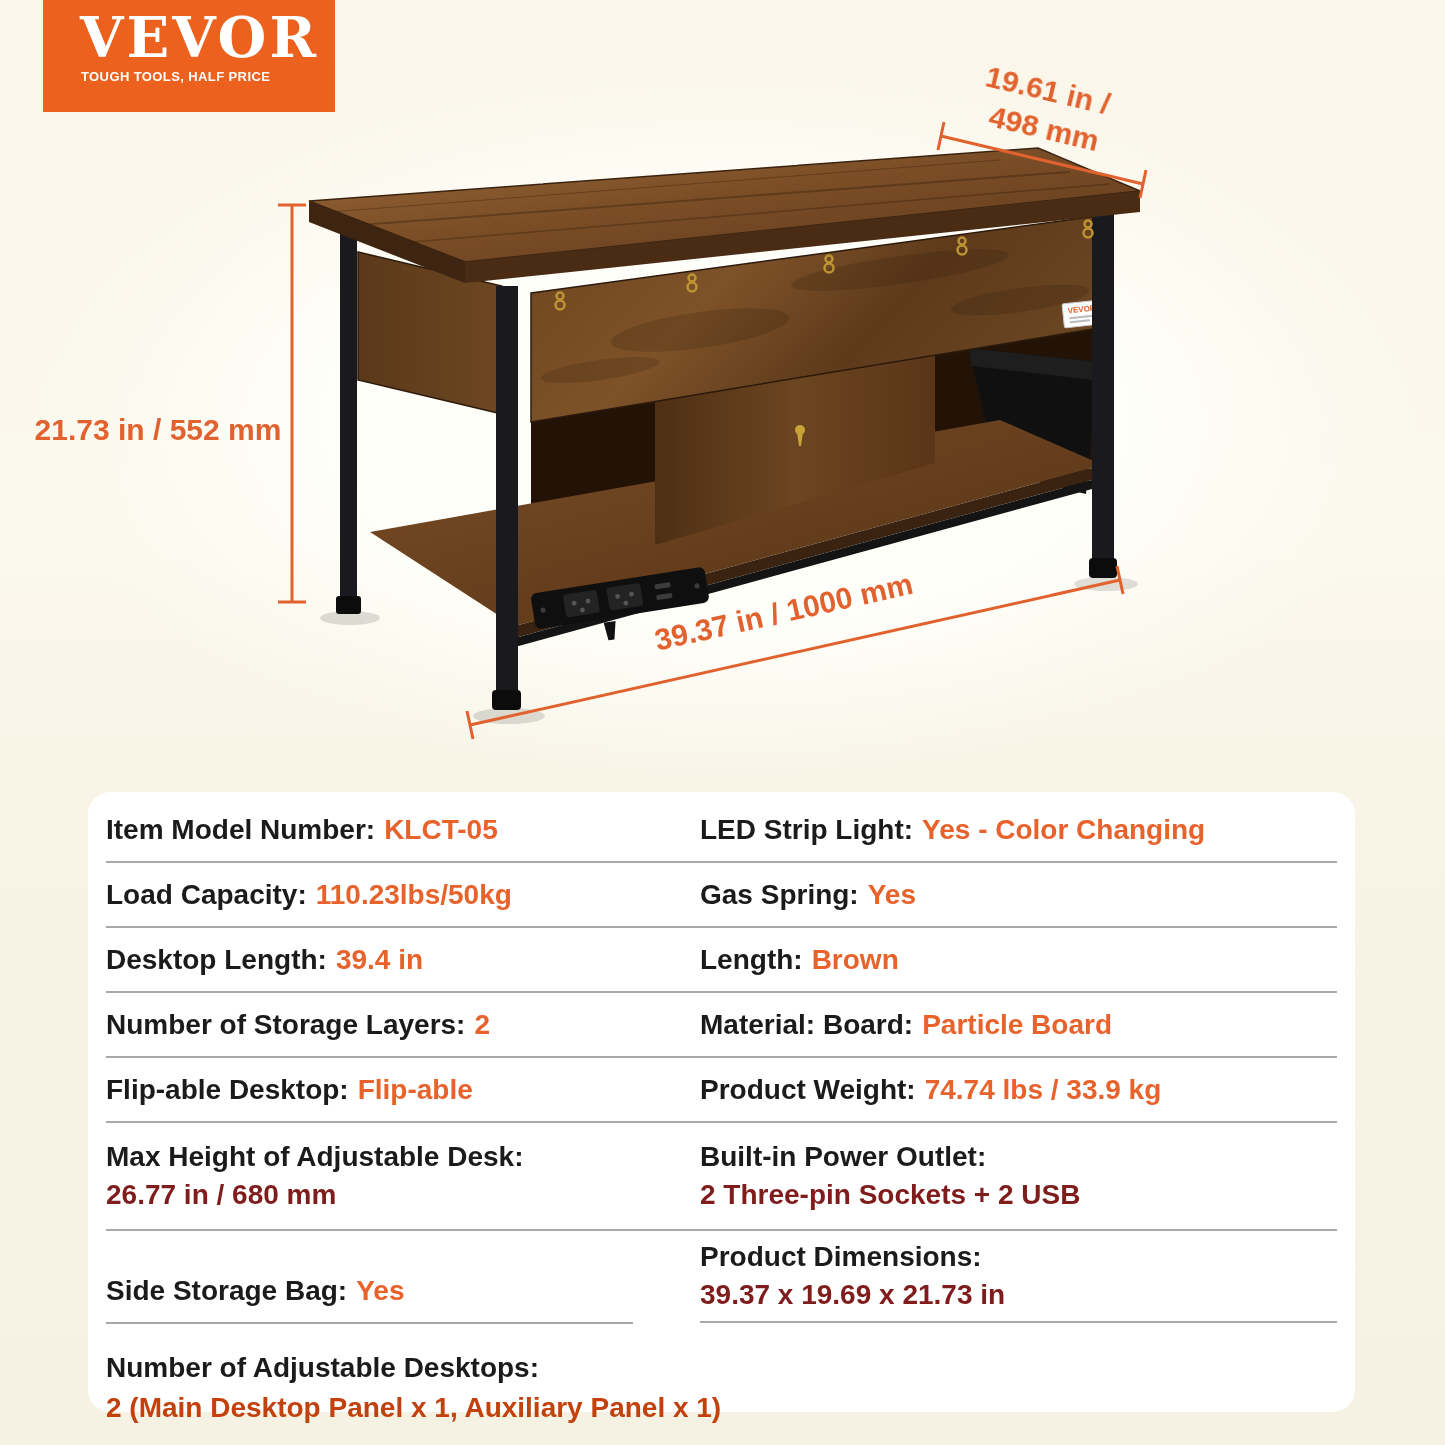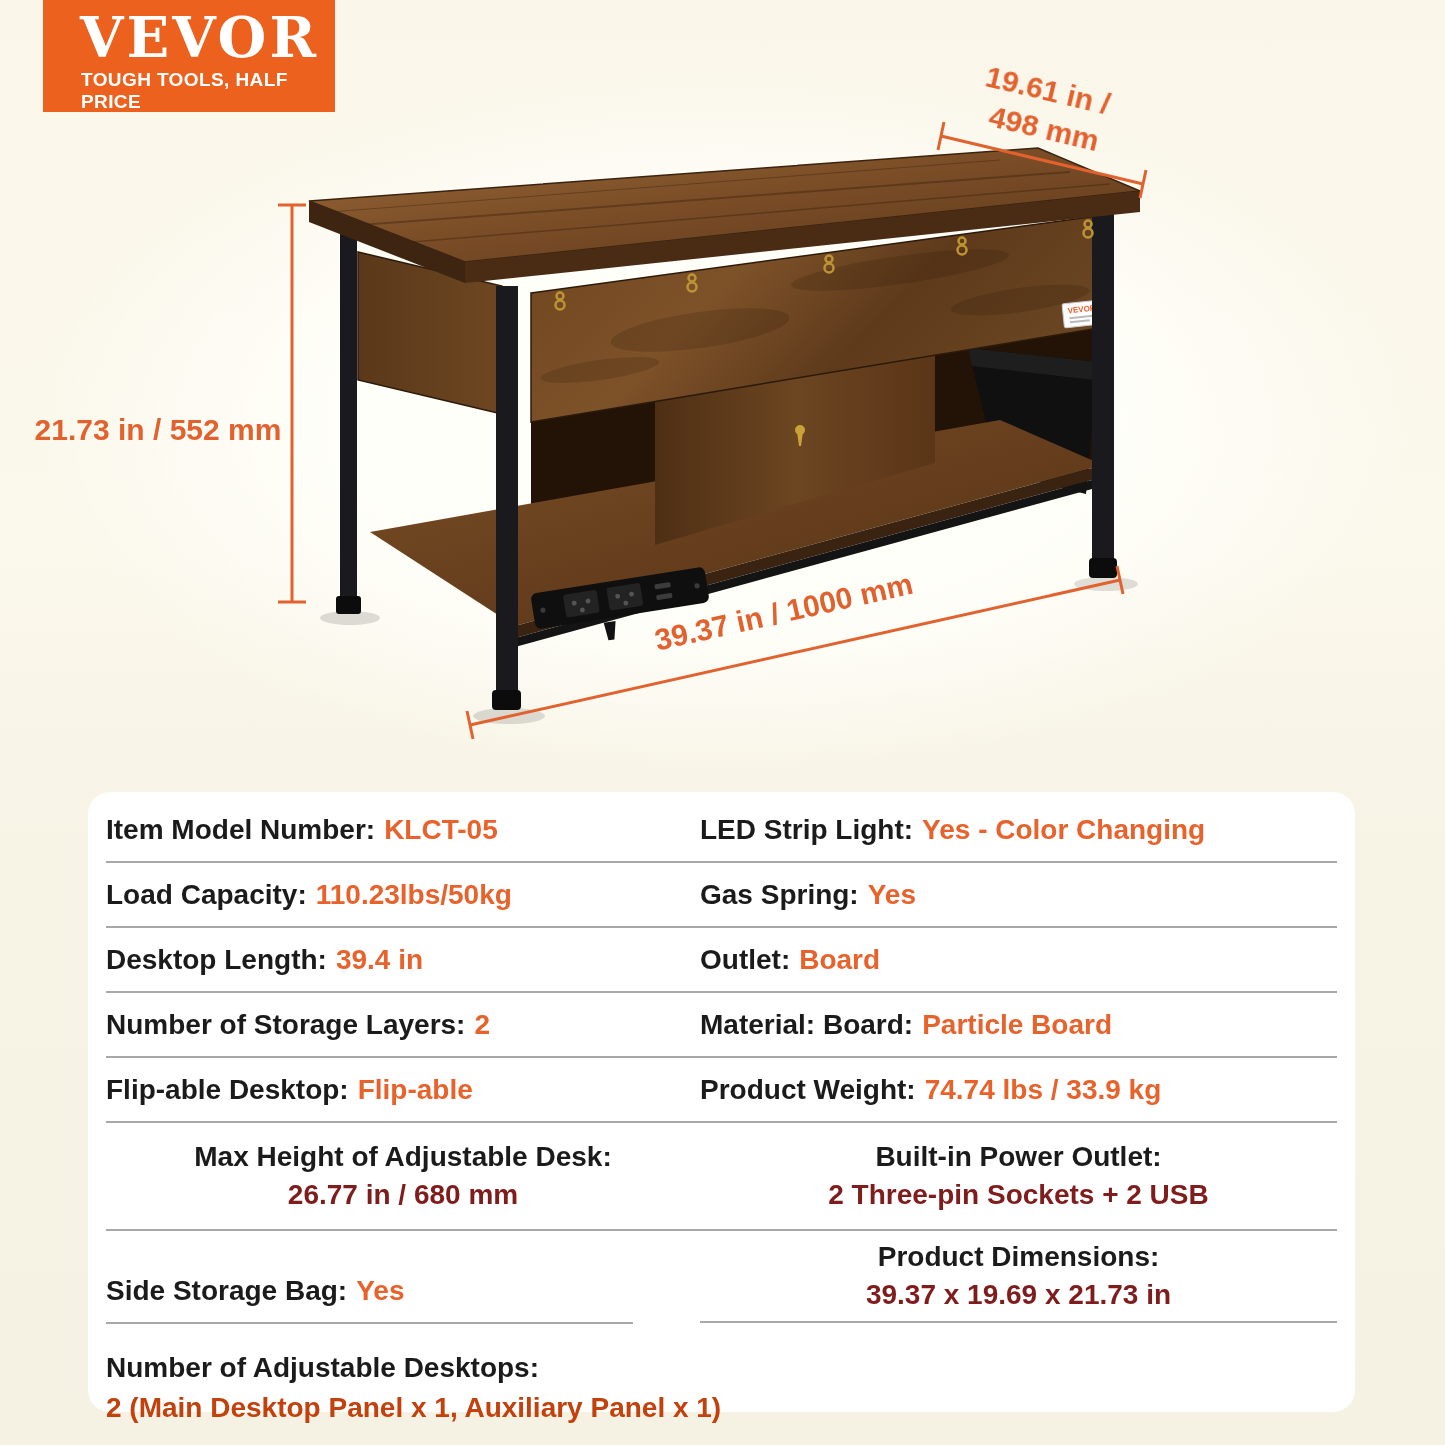--- a/index.html
+++ b/index.html
@@ -16,37 +16,37 @@
   
   .logo{
     position:absolute;left:43px;top:0;width:292px;height:112px;
     background:#EB611D;color:#fff;
   }
   .logo-word{
     font-family:"DejaVu Serif",serif;font-weight:700;font-size:56px;
     letter-spacing:3px;margin:8px 0 0 37px;line-height:1.05;
   }
   .logo-tag{
-    font-family:"Liberation Sans",sans-serif;font-weight:700;font-size:19px;
+    font-family:"Liberation Sans",sans-serif;font-weight:700;font-size:13px;
     letter-spacing:.4px;margin:2px 0 0 38px;
   }
   .art{position:absolute;left:0;top:0;}
   
   .card{
     position:absolute;left:88px;top:792px;width:1267px;height:620px;
     background:#FFFFFF;border-radius:22px;box-sizing:border-box;
     padding:6px 18px 26px 18px;
     font-weight:700;font-size:28px;color:#1B1B1B;
   }
   .row{display:flex;align-items:center;box-sizing:border-box;border-bottom:2px solid #A8A8A8;}
   .row.single{height:65px;}
   .row.double{height:108px;align-items:stretch;}
   .cell-left{width:594px;flex:0 0 594px;}
   .cell-right{flex:1;}
-  .twoline{display:flex;flex-direction:column;justify-content:center;line-height:38px;align-items:center;}
+  .twoline{display:flex;flex-direction:column;justify-content:center;line-height:38px;}
   .v{color:#E8622B;margin-left:9px;}
   .vline{color:#7f1d1d;}
   .bottom-cols{display:flex;}
   .bcol-left{width:527px;flex:0 0 527px;margin-right:67px;}
   .bcol-right{flex:1;}
   .r7l{height:65px;display:flex;align-items:center;border-bottom:2px solid #A8A8A8;box-sizing:border-box;margin-top:28px;}
   .r8label{height:60px;display:flex;align-items:flex-end;}
   .r7r{height:92px;border-bottom:2px solid #A8A8A8;box-sizing:border-box;}
   .full-orange{height:48px;display:flex;align-items:center;color:#c2410c;}
 </style>
@@ -229,21 +229,21 @@
       <div class="cell-right">
         <span>Gas Spring:</span><span class="v">Yes</span>
       </div>
     </div>
 
     <div class="row single">
       <div class="cell-left">
         <span>Desktop Length:</span><span class="v">39.4 in</span>
       </div>
       <div class="cell-right">
-        <span>Outlet:</span><span class="v">Board</span>
+        <span>Length:</span><span class="v">Brown</span>
       </div>
     </div>
 
     <div class="row single">
       <div class="cell-left">
         <span>Number of Storage Layers:</span><span class="v">2</span>
       </div>
       <div class="cell-right">
         <span>Material: Board:</span><span class="v">Particle Board</span>
       </div>

